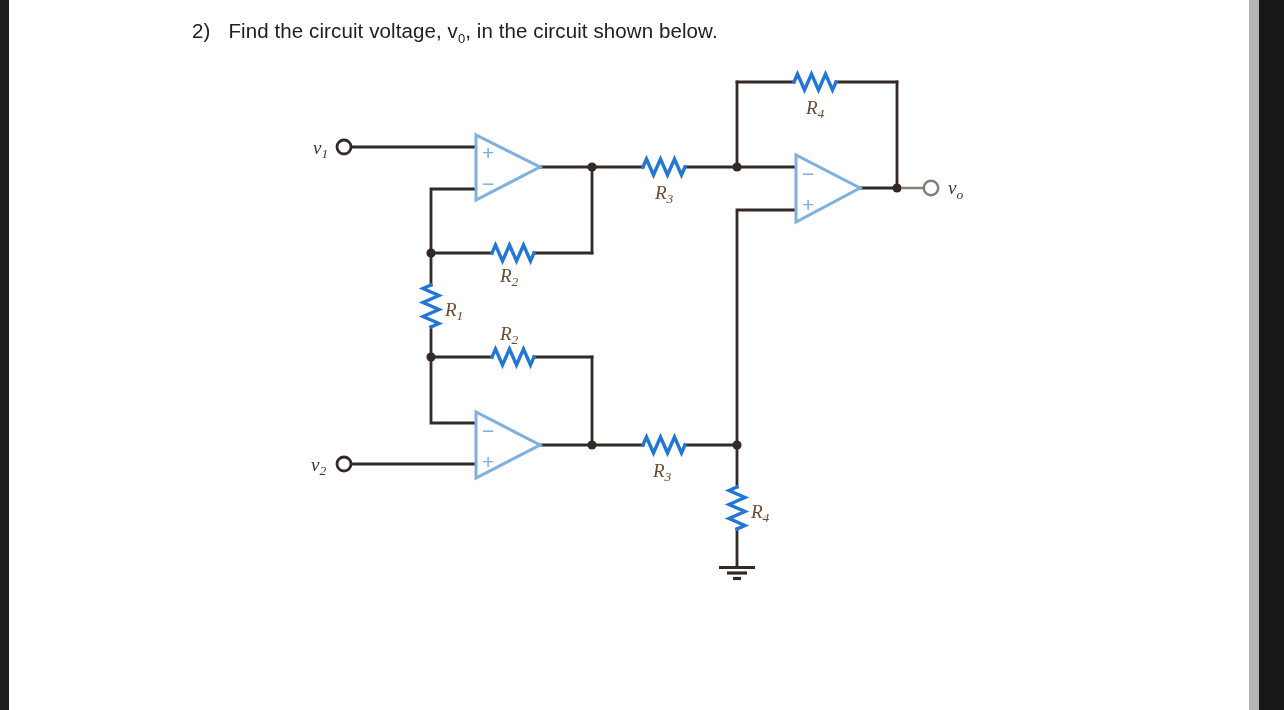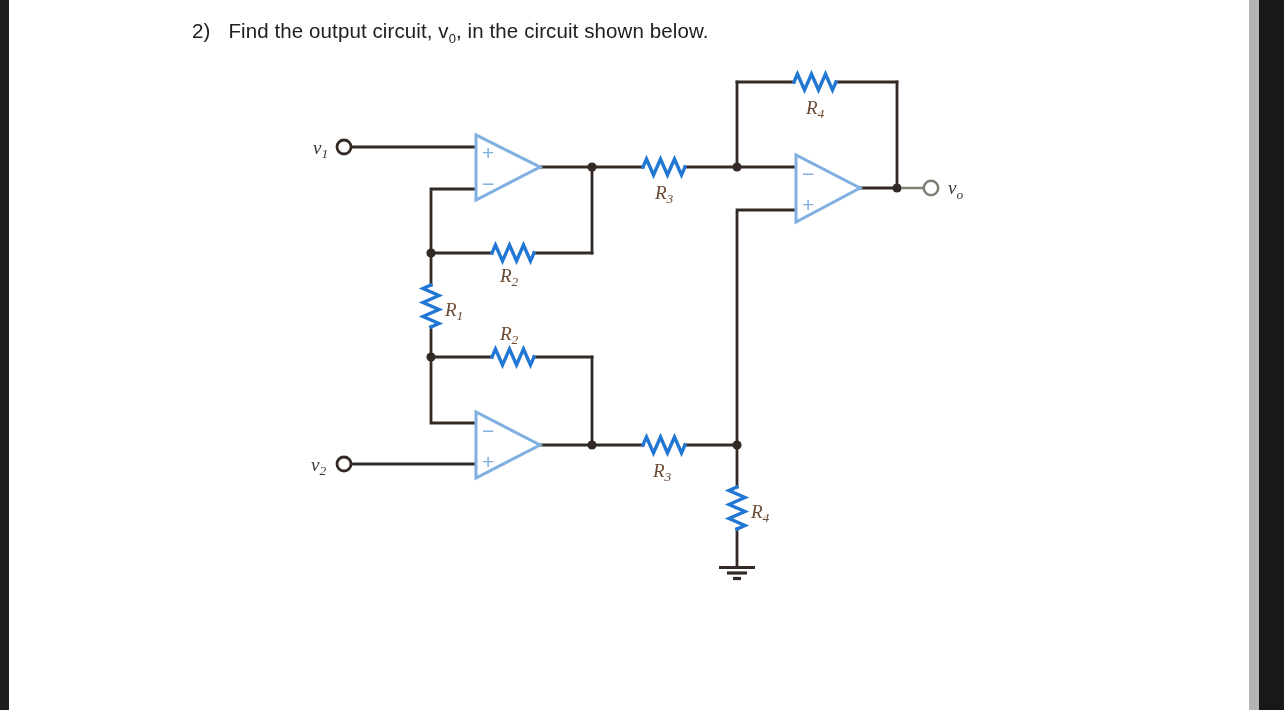--- a/index.html
+++ b/index.html
@@ -26,21 +26,21 @@
   .sub{font-size:13.5px;}
   .opsign{font-family:"Liberation Sans",sans-serif;font-size:21px;fill:#7fb0e0;}
 </style>
 </head>
 <body>
 
 <div class="screen">
 
   <div class="title">
     <span>2)</span>
-    <span><span>Find the output circuit, v</span><sub>0</sub><span>, in the circuit shown below.</span></span>
+    <span><span>Find the circuit voltage, v</span><sub>0</sub><span>, in the circuit shown below.</span></span>
   </div>
 
   <svg width="1284" height="710" viewBox="0 0 1284 710" style="position:absolute;left:0;top:0;">
 
     <g stroke="#332a26" stroke-width="2.8" fill="none" stroke-linecap="square" stroke-linejoin="miter">
 
       <path d="M351,147 H476"></path>
 
       <path d="M538,167 H592"></path>
 

